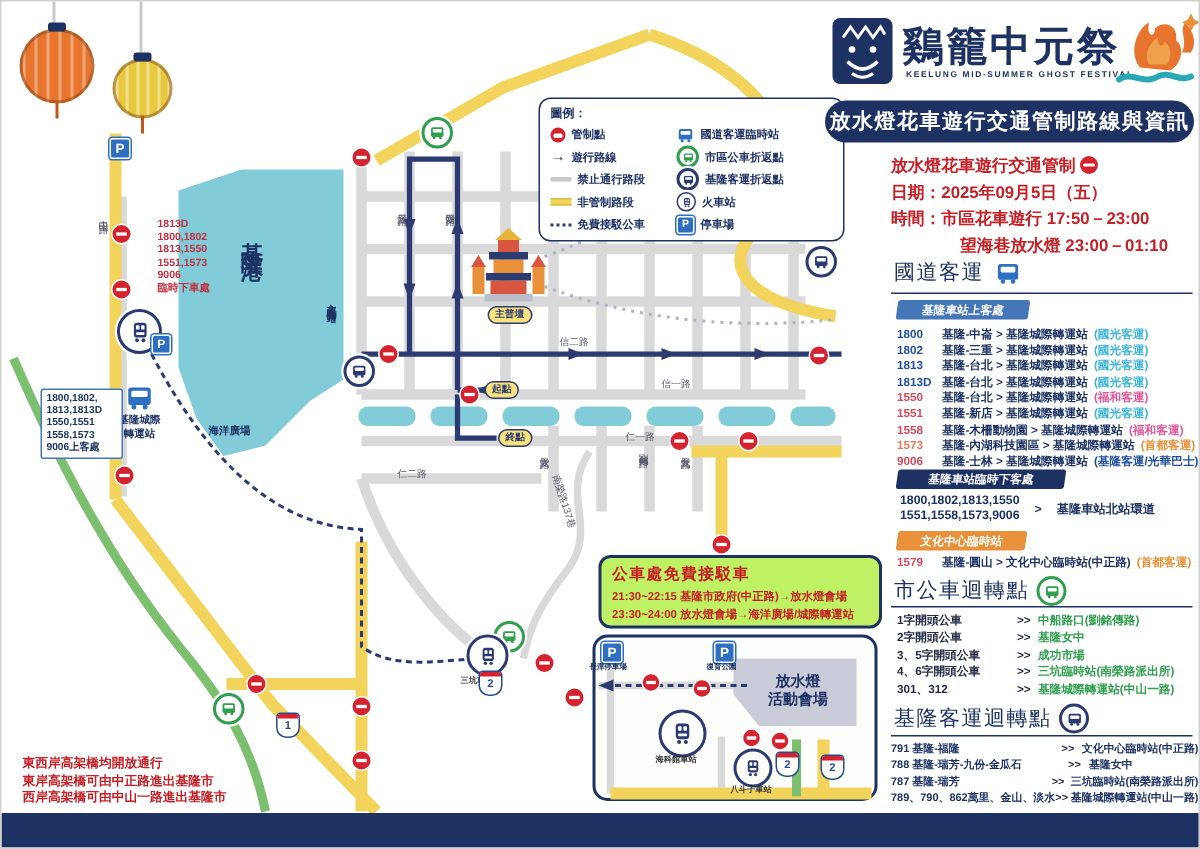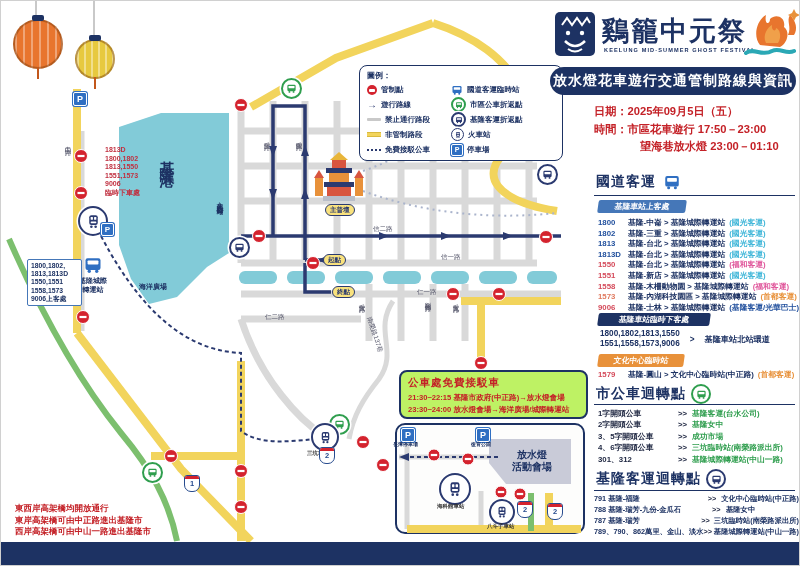--- a/index.html
+++ b/index.html
@@ -59,21 +59,21 @@
   
   .panel{position:absolute;left:545px;top:0;width:255px;height:566px;z-index:6;}
   .seal{position:absolute;left:8px;top:10px;}
   .title{position:absolute;left:56px;top:12px;font-size:27px;font-weight:bold;color:#1d3263;letter-spacing:2px;white-space:nowrap;}
   .subtitle{position:absolute;left:58px;top:46px;font-size:5.6px;font-weight:bold;color:#1d3263;letter-spacing:1.1px;white-space:nowrap;}
   .decor{position:absolute;left:196px;top:4px;}
   .banner{position:absolute;left:4px;top:66px;width:246px;height:28px;background:#1d3263;border-radius:14px;
           color:#fff;font-size:14px;font-weight:bold;display:flex;align-items:center;justify-content:center;letter-spacing:1px;white-space:nowrap;}
   .notice{position:absolute;left:48px;top:102px;color:#c42127;font-size:11.2px;font-weight:bold;line-height:17.5px;white-space:nowrap;}
   .notice .ind{padding-left:46px;}
-  .sec-title{position:absolute;font-size:14px;font-weight:bold;color:#1d3263;letter-spacing:1px;display:flex;align-items:center;gap:5px;}
+  .sec-title{position:absolute;font-size:14px;font-weight:normal;color:#1d3263;letter-spacing:1px;display:flex;align-items:center;gap:5px;}
   .rule{position:absolute;left:48px;right:6px;height:0;border-top:1.5px solid #1d3263;}
   .badge{position:absolute;color:#fff;font-size:7.8px;font-weight:bold;display:flex;align-items:center;justify-content:center;
          height:13px;transform:skewX(-8deg);border-radius:2px;}
   .hw-rows{position:absolute;left:52px;right:2px;}
   .hw-row{display:flex;align-items:baseline;height:10.6px;font-size:7.8px;white-space:nowrap;}
   .hw-row .no{width:30px;font-weight:bold;}
   .hw-row .desc{color:#1d3263;font-weight:bold;margin-right:4px;}
   .hw-row .op{font-weight:bold;}
   .drop-row{position:absolute;left:54px;right:4px;display:flex;align-items:center;font-size:8.2px;font-weight:bold;color:#1d3263;}
   .cb-rows{position:absolute;left:52px;right:2px;}
@@ -541,20 +541,21 @@
         <path d="M18,40 C10,30 16,14 24,10 C22,20 28,20 28,14 C34,8 44,12 42,22 C48,26 46,38 38,42 Z" fill="#e8752e"></path>
         <path d="M24,38 C20,30 26,22 30,20 C29,26 34,27 34,23 C38,24 40,32 36,38 Z" fill="#f0a04a"></path>
         <path d="M46,30 C50,22 44,16 48,10 C54,16 56,24 52,30 Z" fill="#e8752e"></path>
         <path d="M52,4 l2,4 4,2 -4,2 -2,4 -2,-4 -4,-2 4,-2 Z" fill="#e8913a"></path>
         <path d="M4,48 C12,42 20,52 30,46 C38,42 44,50 52,46" stroke="#2ba8b5" stroke-width="4" fill="none" stroke-linecap="round"></path>
       </svg>
     </div>
     <div class="banner">放水燈花車遊行交通管制路線與資訊</div>
 
     <div class="notice">
+      <div><span>放水燈花車遊行交通管制</span> <span class="noentry"></span></div>
       <div>日期：2025年09月5日（五）</div>
       <div>時間：市區花車遊行 17:50－23:00</div>
       <div class="ind">望海巷放水燈 23:00－01:10</div>
     </div>
 
     <div class="sec-title" style="left:50px;top:172px;">
       <span>國道客運</span>
       <svg width="22" height="18" viewBox="0 0 24 24" style="color:#2f6fc2">
           <use href="#sym-bus"></use>
         </svg>
@@ -638,21 +639,21 @@
           <svg width="11" height="11" viewBox="0 0 24 24">
             <use href="#sym-bus"></use>
           </svg>
         </span>
     </div>
     <div class="rule" style="top:403px;"></div>
     <div class="cb-rows" style="top:407px;">
       <div class="cb-row">
           <span class="lb">1字開頭公車</span>
           <span class="ar">&gt;&gt;</span>
-          <span class="c-green">基隆客運(台水公司)</span>
+          <span class="c-green">中船路口(劉銘傳路)</span>
         </div>
       <div class="cb-row">
           <span class="lb">2字開頭公車</span>
           <span class="ar">&gt;&gt;</span>
           <span class="c-green">基隆女中</span>
         </div>
       <div class="cb-row">
           <span class="lb">3、5字開頭公車</span>
           <span class="ar">&gt;&gt;</span>
           <span class="c-green">成功市場</span>

